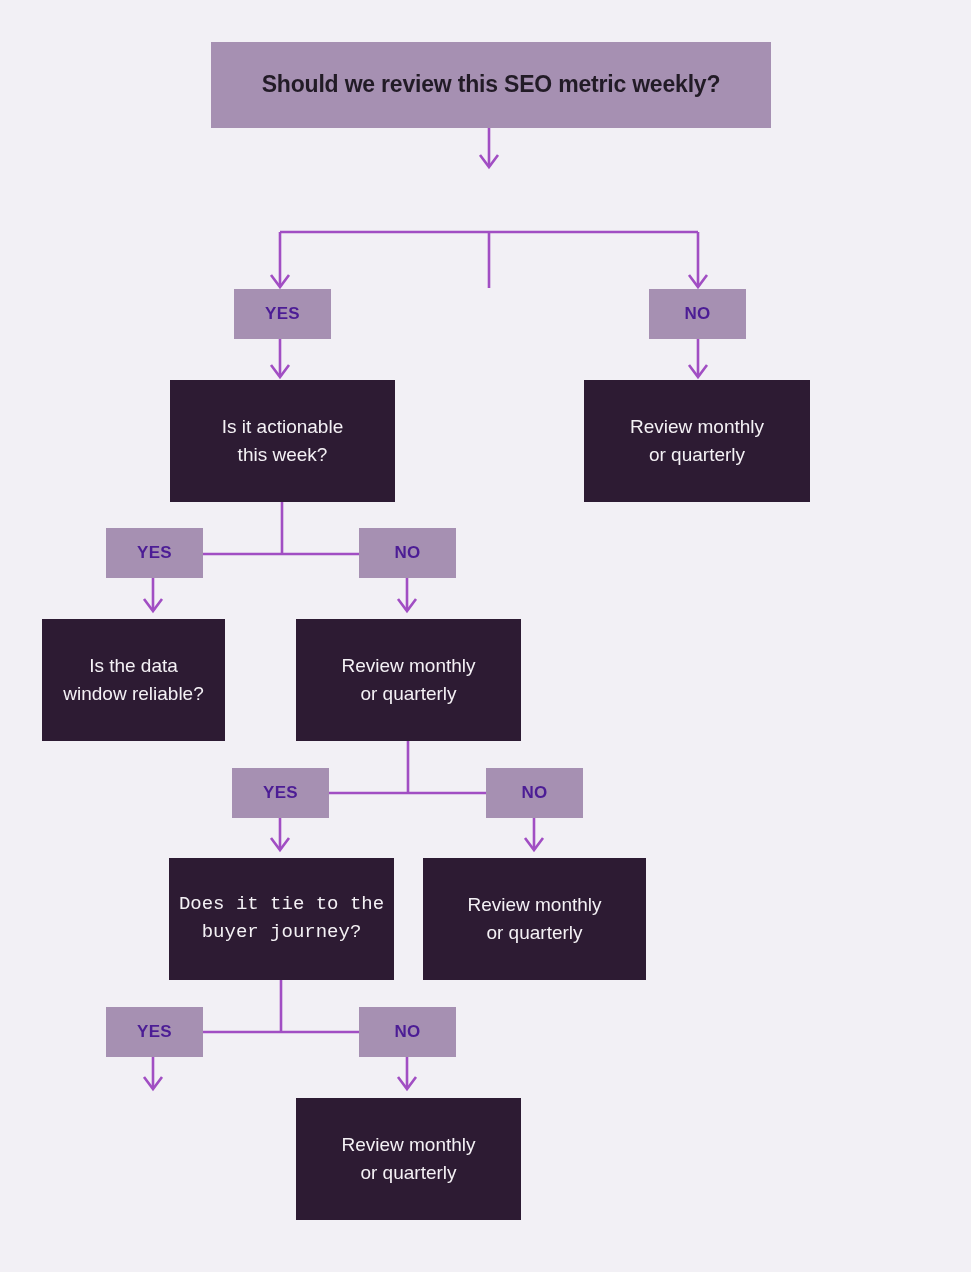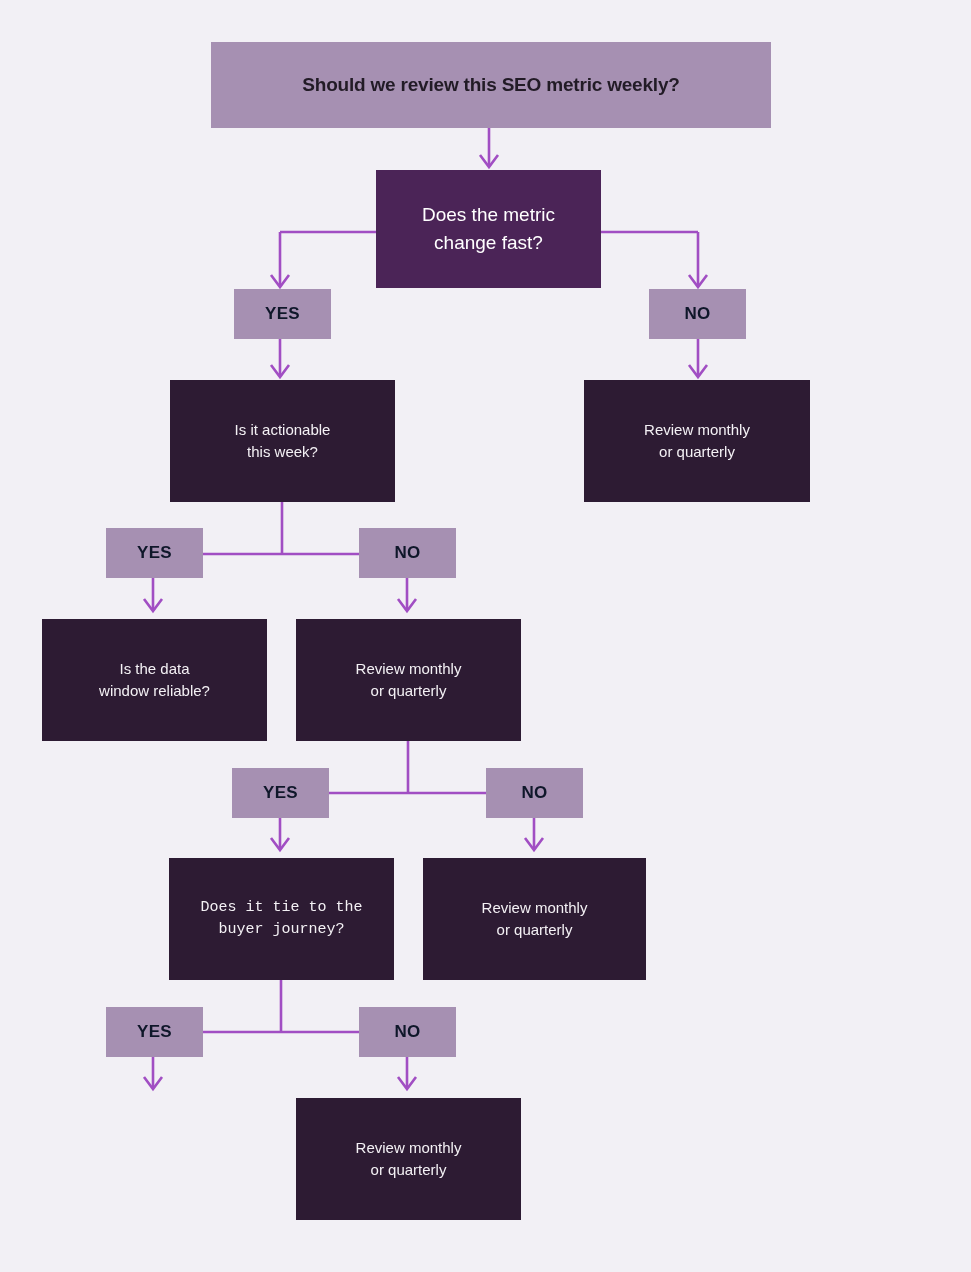--- a/index.html
+++ b/index.html
@@ -24,41 +24,41 @@
     display: flex;
     align-items: center;
     justify-content: center;
     text-align: center;
     line-height: 1.45;
   }
   .node-title {
     background: #a690b2;
     color: #221b26;
     font-weight: bold;
-    font-size: 19px;
+    font-size: 23px;
     letter-spacing: -0.2px;
   }
   .node-decision-top {
     background: #4b2457;
     color: #ffffff;
     font-size: 19px;
   }
   .node-dark {
     background: #2d1b33;
     color: #f4f1f5;
-    font-size: 15px;
+    font-size: 19px;
   }
   .node-highlight {
     background: #a14ec3;
     color: #ffffff;
     font-size: 19px;
   }
   .node-label {
     background: #a690b2;
-    color: #0f172a;
+    color: #4c1d95;
     font-weight: bold;
     font-size: 17px;
     letter-spacing: 0.3px;
     text-align: right;
   }
   .node-text {
     white-space: pre-line;
     display: block;
   }
   .edge-layer {
@@ -112,24 +112,20 @@
       <path d="M144,1077 L153,1089 L162,1077"></path>
       <path d="M407,1032 L407,1088"></path>
       <path d="M398,1077 L407,1089 L416,1077"></path>
     </g>
   </svg>
 
   <div class="node node-title" style="left:211px; top:42px; width:560px; height:86px;">
     <span class="node-text">Should we review this SEO metric weekly?</span>
   </div>
 
-  <div class="node node-decision-top" style="left:376px; top:170px; width:225px; height:118px;">
-    <span class="node-text">Does the metric
-change fast?</span>
-  </div>
 
   <div class="node node-label" style="left:234px; top:289px; width:97px; height:50px;">
     <span class="node-text">YES</span>
   </div>
   <div class="node node-label" style="left:649px; top:289px; width:97px; height:50px;">
     <span class="node-text">NO</span>
   </div>
 
   <div class="node node-dark" style="left:170px; top:380px; width:225px; height:122px;">
     <span class="node-text">Is it actionable
@@ -140,21 +136,21 @@
 or quarterly</span>
   </div>
 
   <div class="node node-label" style="left:106px; top:528px; width:97px; height:50px;">
     <span class="node-text">YES</span>
   </div>
   <div class="node node-label" style="left:359px; top:528px; width:97px; height:50px;">
     <span class="node-text">NO</span>
   </div>
 
-  <div class="node node-dark" style="left:42px; top:619px; width:225px; height:122px;">
+  <div class="node node-dark" style="left:42px; top:619px; width:183px; height:122px;">
     <span class="node-text">Is the data
 window reliable?</span>
   </div>
   <div class="node node-dark" style="left:296px; top:619px; width:225px; height:122px;">
     <span class="node-text">Review monthly
 or quarterly</span>
   </div>
 
   <div class="node node-label" style="left:232px; top:768px; width:97px; height:50px;">
     <span class="node-text">YES</span>

